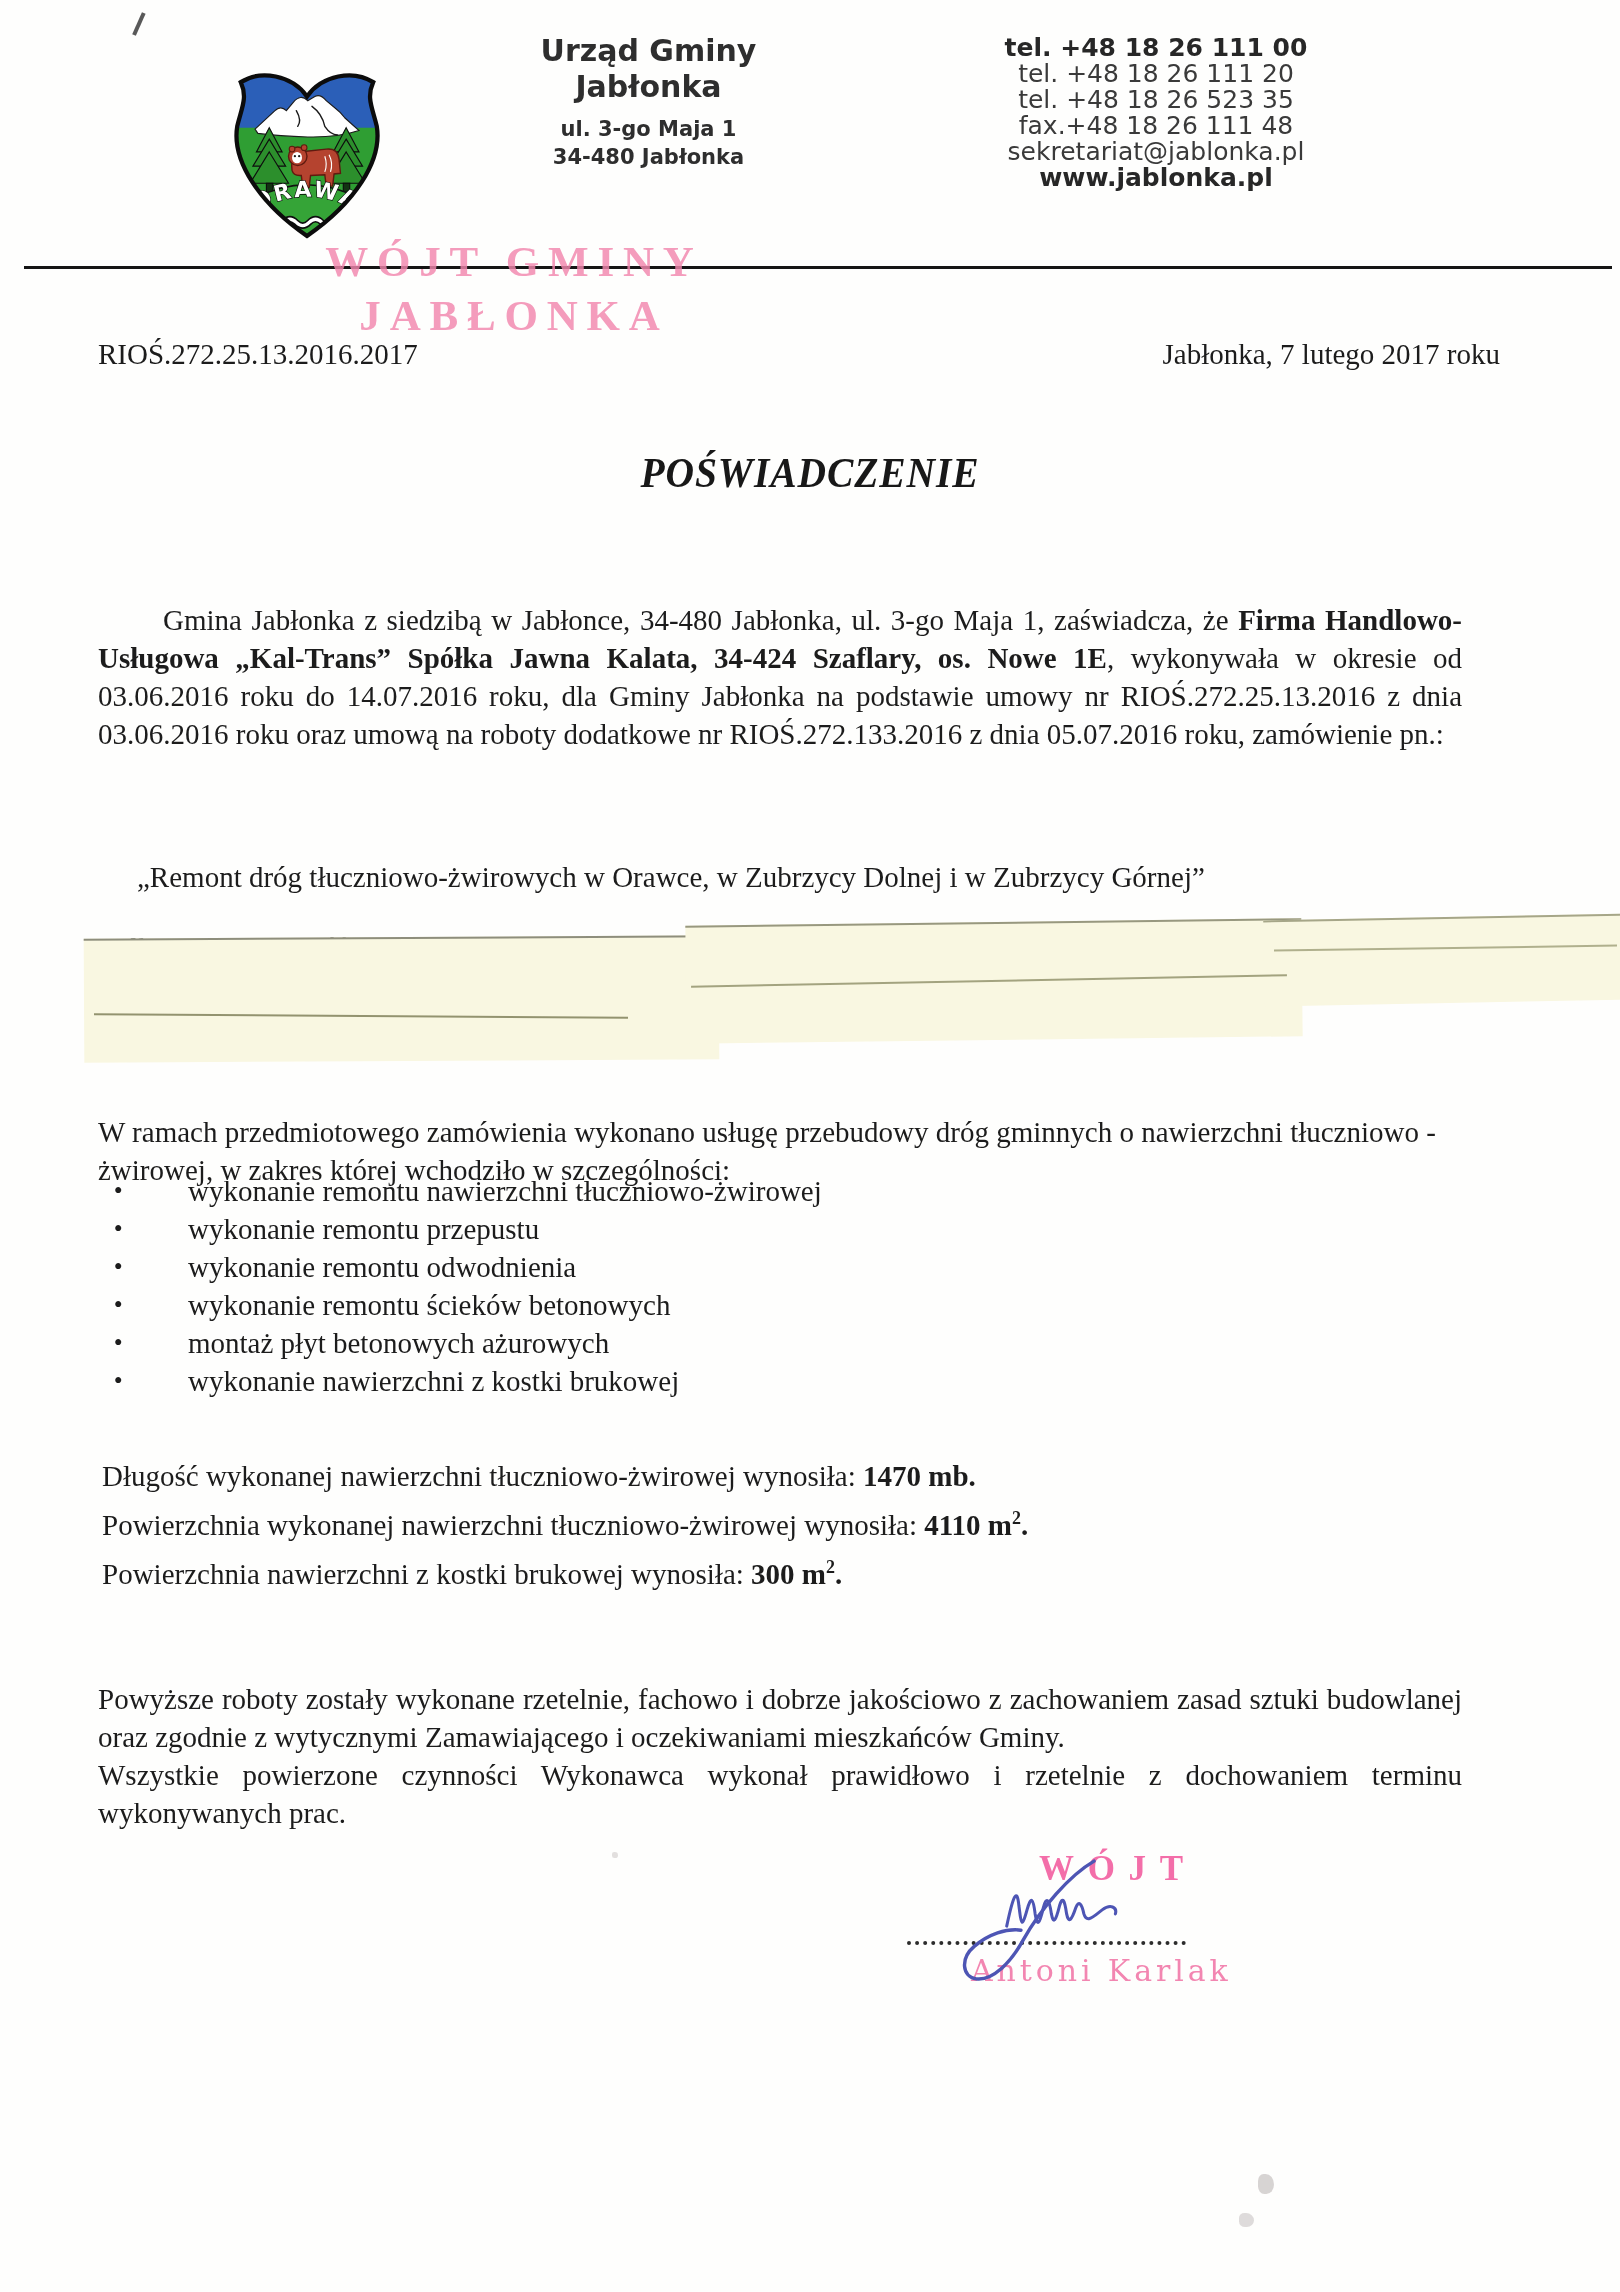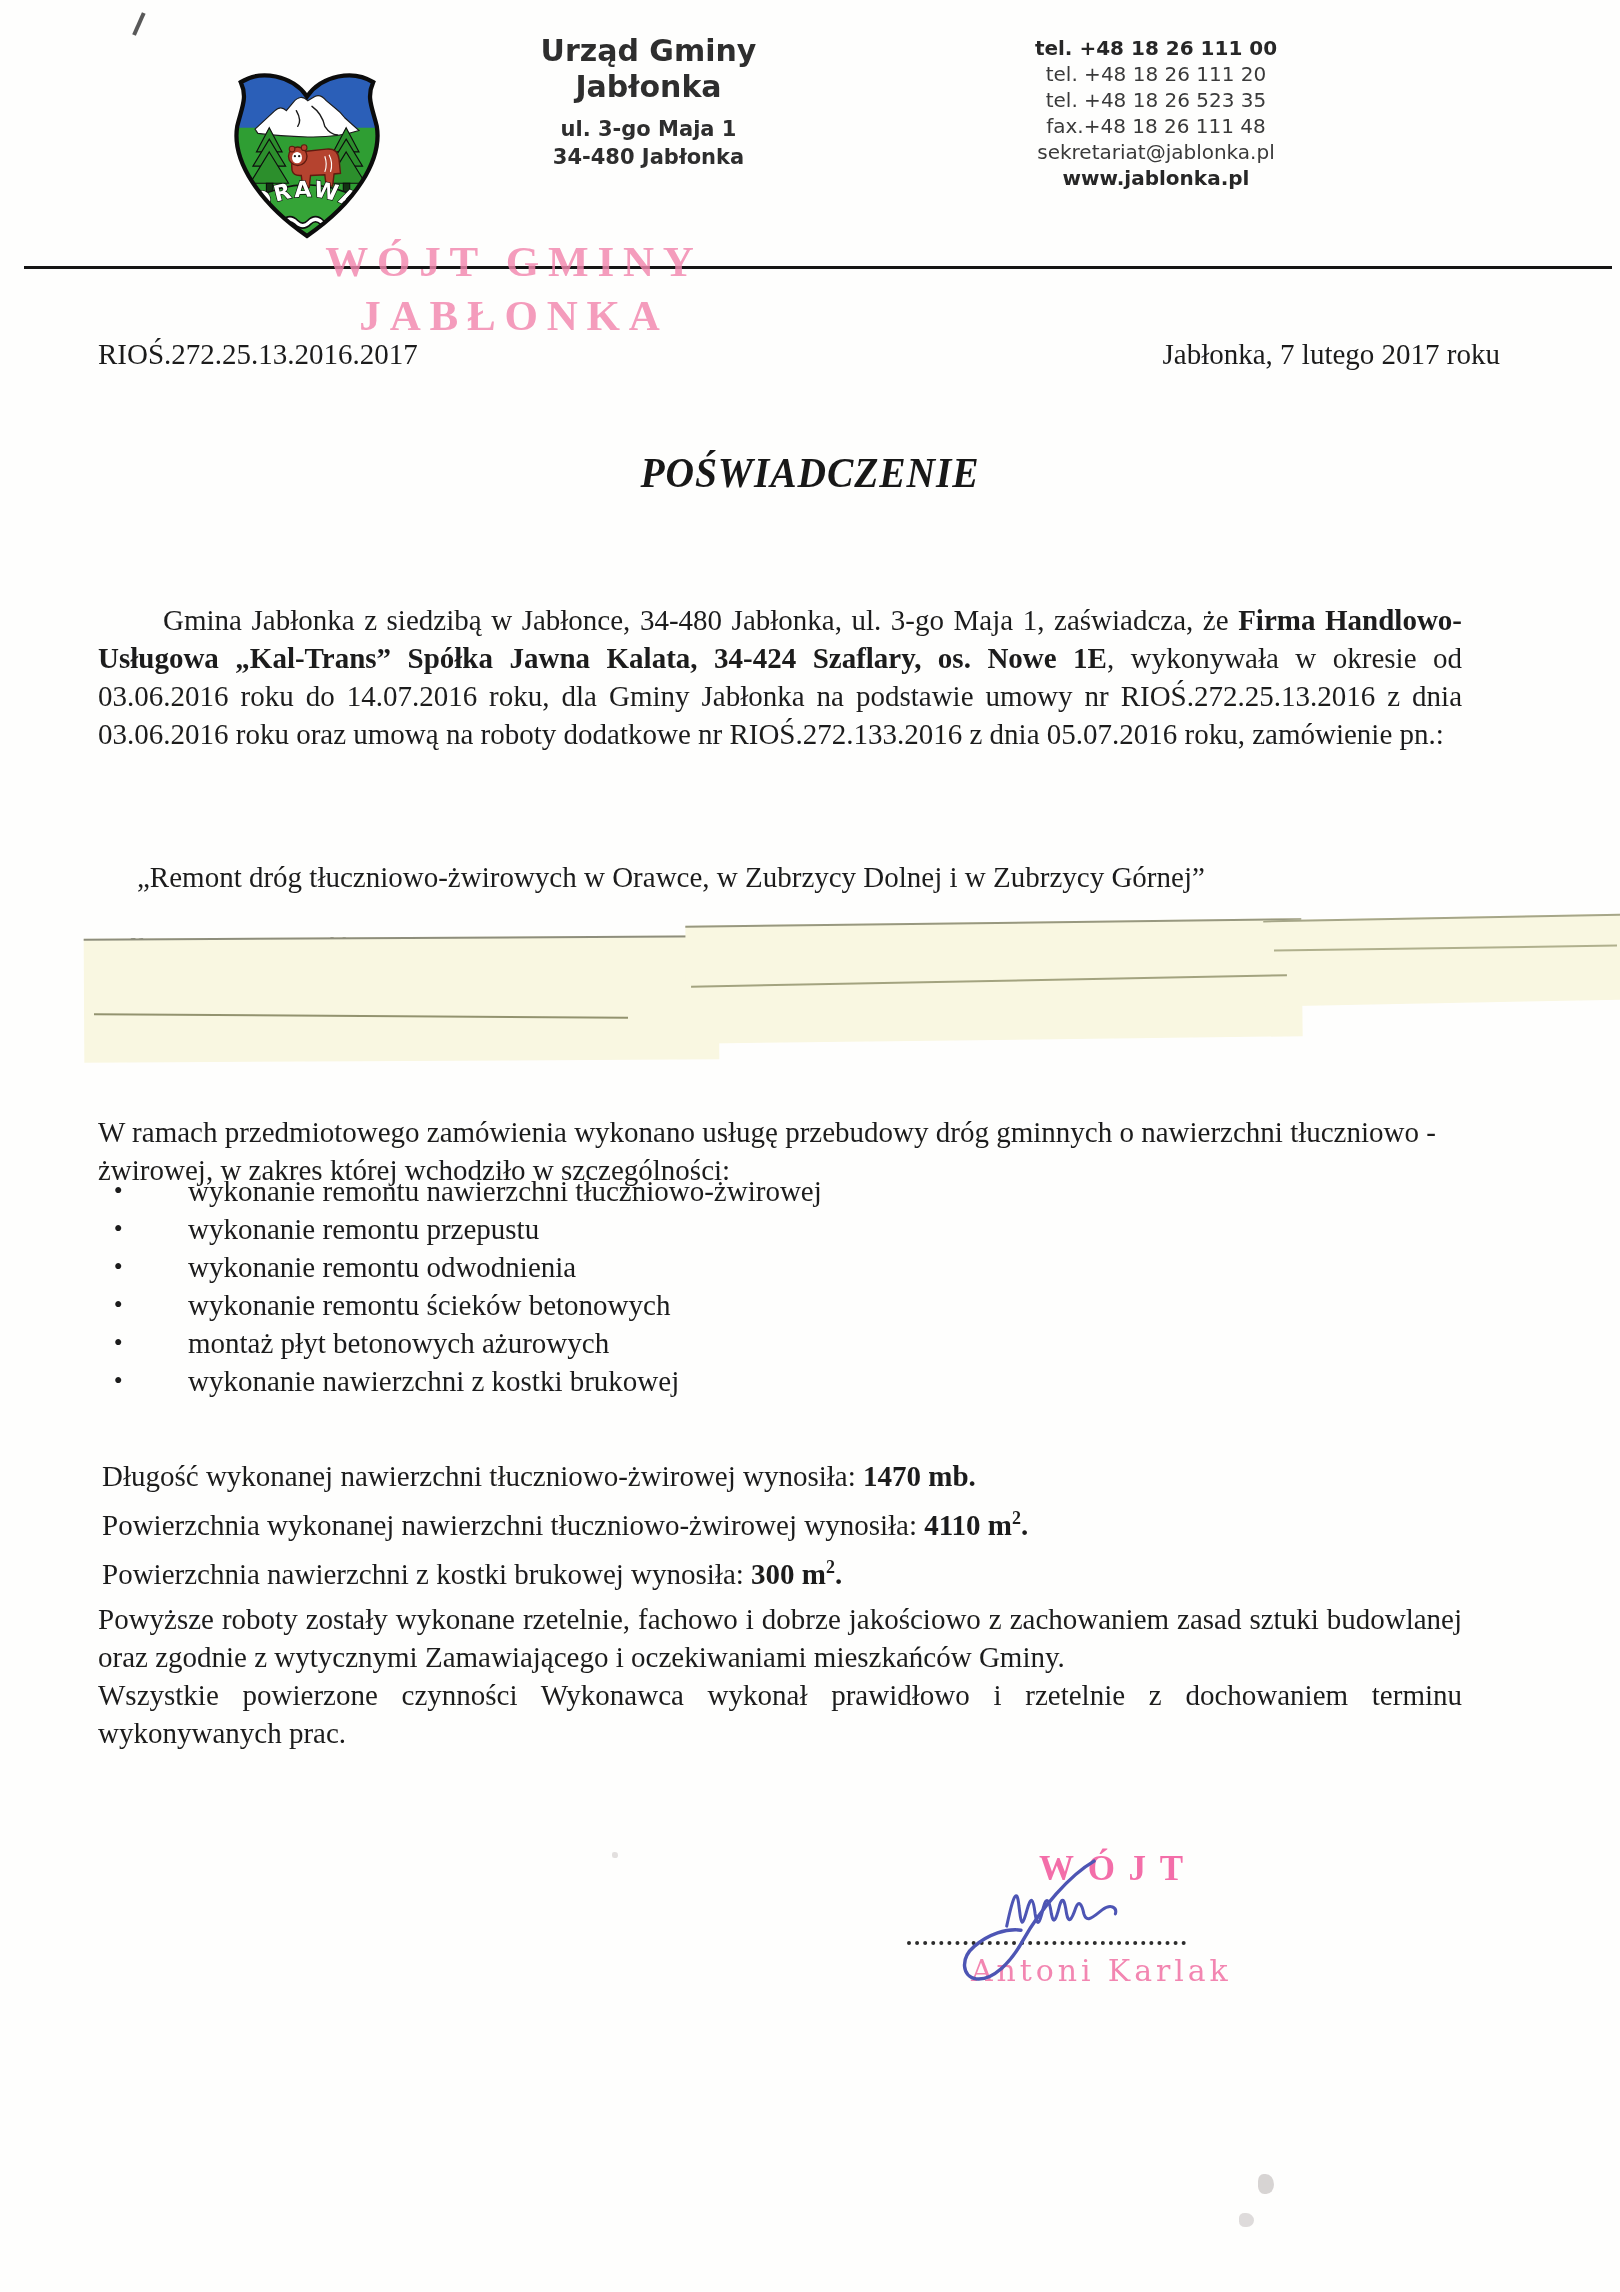--- a/index.html
+++ b/index.html
@@ -16,21 +16,21 @@
   .crest{position:absolute;left:218px;top:27.4px;width:178px;height:257px;}
   .org-block{
     position:absolute;left:438px;top:33px;width:421px;
     text-align:center;font-family:"DejaVu Sans", sans-serif;color:#2e2e2e;
   }
   .org-name{font-size:30px;font-weight:bold;line-height:36px;}
   .org-addr{font-size:21px;font-weight:bold;line-height:28px;margin-top:10px;}
   .contact-block{
     position:absolute;left:970px;top:35px;width:372px;
     text-align:center;font-family:"DejaVu Sans", sans-serif;color:#3a3a3a;
-    font-size:20px;line-height:26px;
+    font-size:25px;line-height:26px;
   }
   .contact-block .bold{font-weight:bold;color:#272727;}
   .rule{position:absolute;left:23.5px;top:266px;width:1588px;height:2.9px;background:#151515;}
   
   .stamp-top{
     position:absolute;left:225px;top:235px;width:578px;
     text-align:center;color:#f287ae;opacity:.82;
     font-family:"Liberation Serif", serif;font-weight:bold;
     font-size:43px;line-height:54px;letter-spacing:8.8px;
     filter:blur(0.4px);
@@ -67,21 +67,21 @@
     position:absolute;left:98px;top:1172px;width:1364px;
     list-style:none;margin:0;padding:0;
   }
   .bullet-list li{position:relative;padding-left:90px;line-height:38px;}
   .bullet-list li::before{
     content:"\2022";position:absolute;left:15.7px;top:0;font-size:25.5px;
   }
   .meas{position:absolute;left:98px;top:1453px;width:1402px;}
   .meas p{margin:4px;line-height:38px;}
   .meas sup{font-size:.62em;font-weight:bold;}
-  .closing{position:absolute;left:98px;top:1600px;width:1364px;text-align:justify;}
+  .closing{position:absolute;left:98px;top:1680px;width:1364px;text-align:justify;}
   .closing p{margin:0;}
   
   .sig-area{position:absolute;left:863px;top:1843px;width:470px;height:176px;}
   .sig-stamp-title{
     position:absolute;left:176px;top:5.9px;
     color:#f2569b;font-weight:bold;font-size:35px;letter-spacing:13.7px;
     opacity:.85;filter:blur(0.3px);
   }
   .sig-svg{position:absolute;left:78px;top:9.8px;width:235px;height:132px;z-index:3;}
   .sig-dots{

